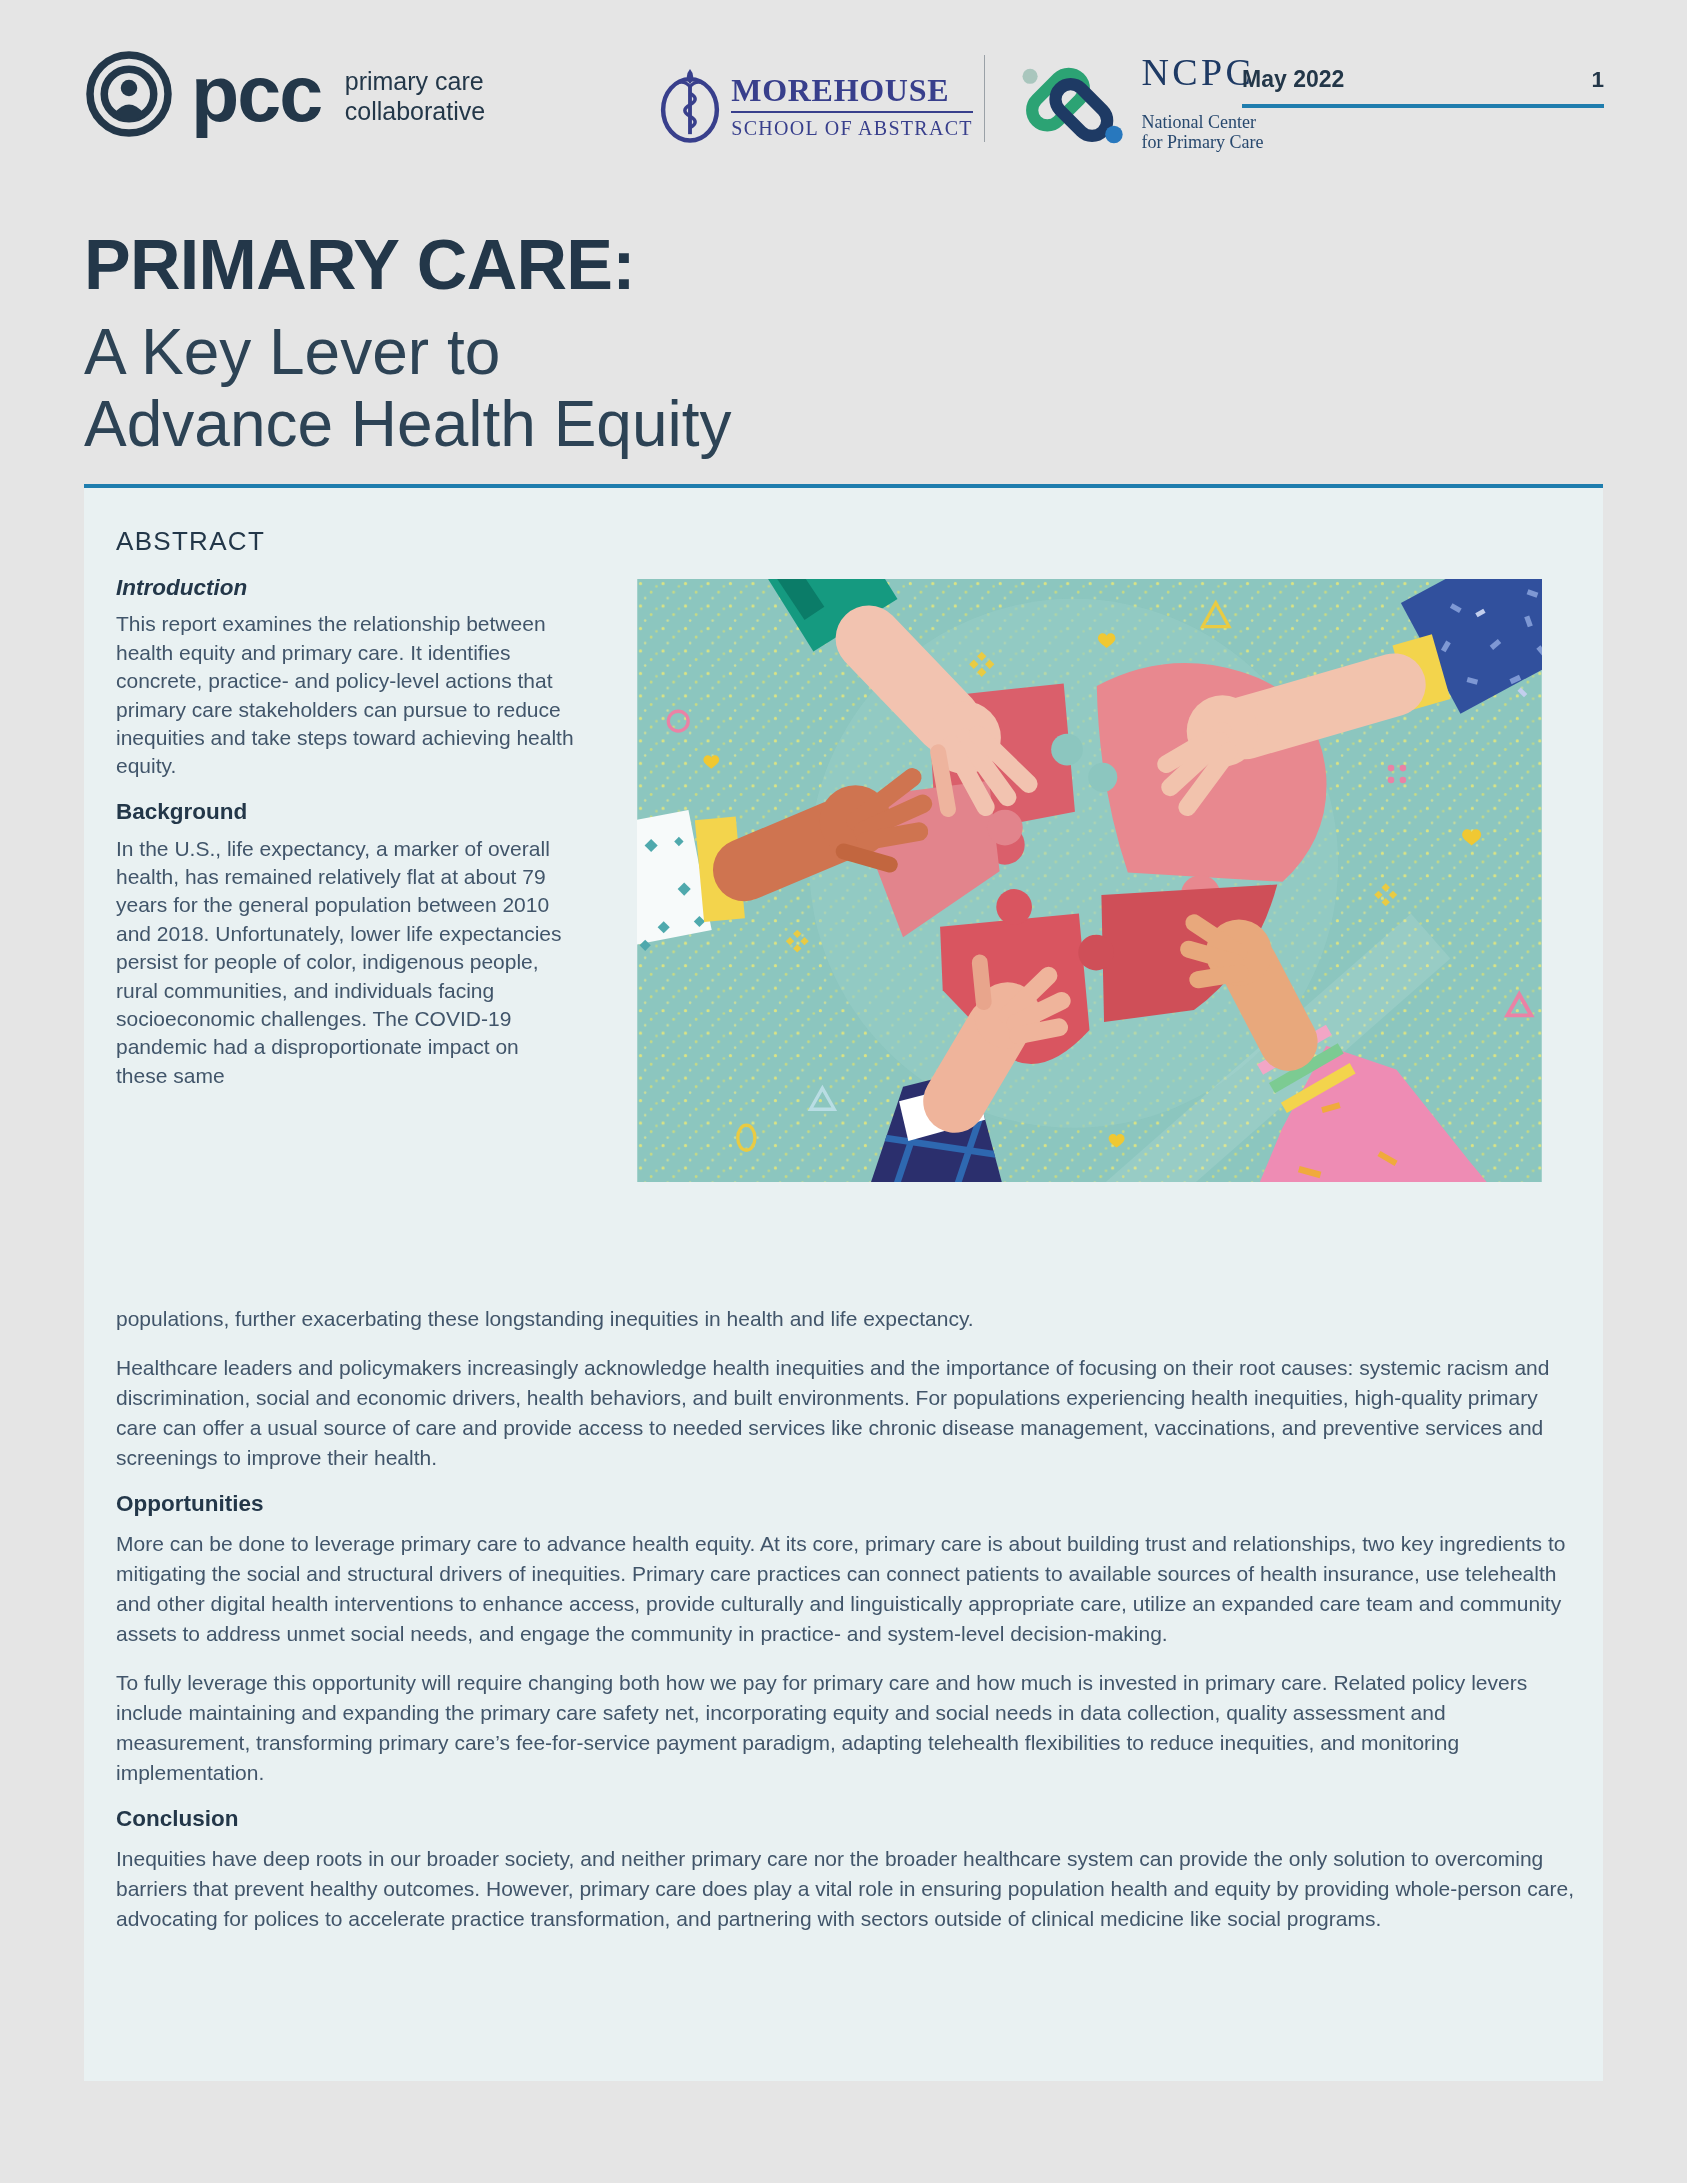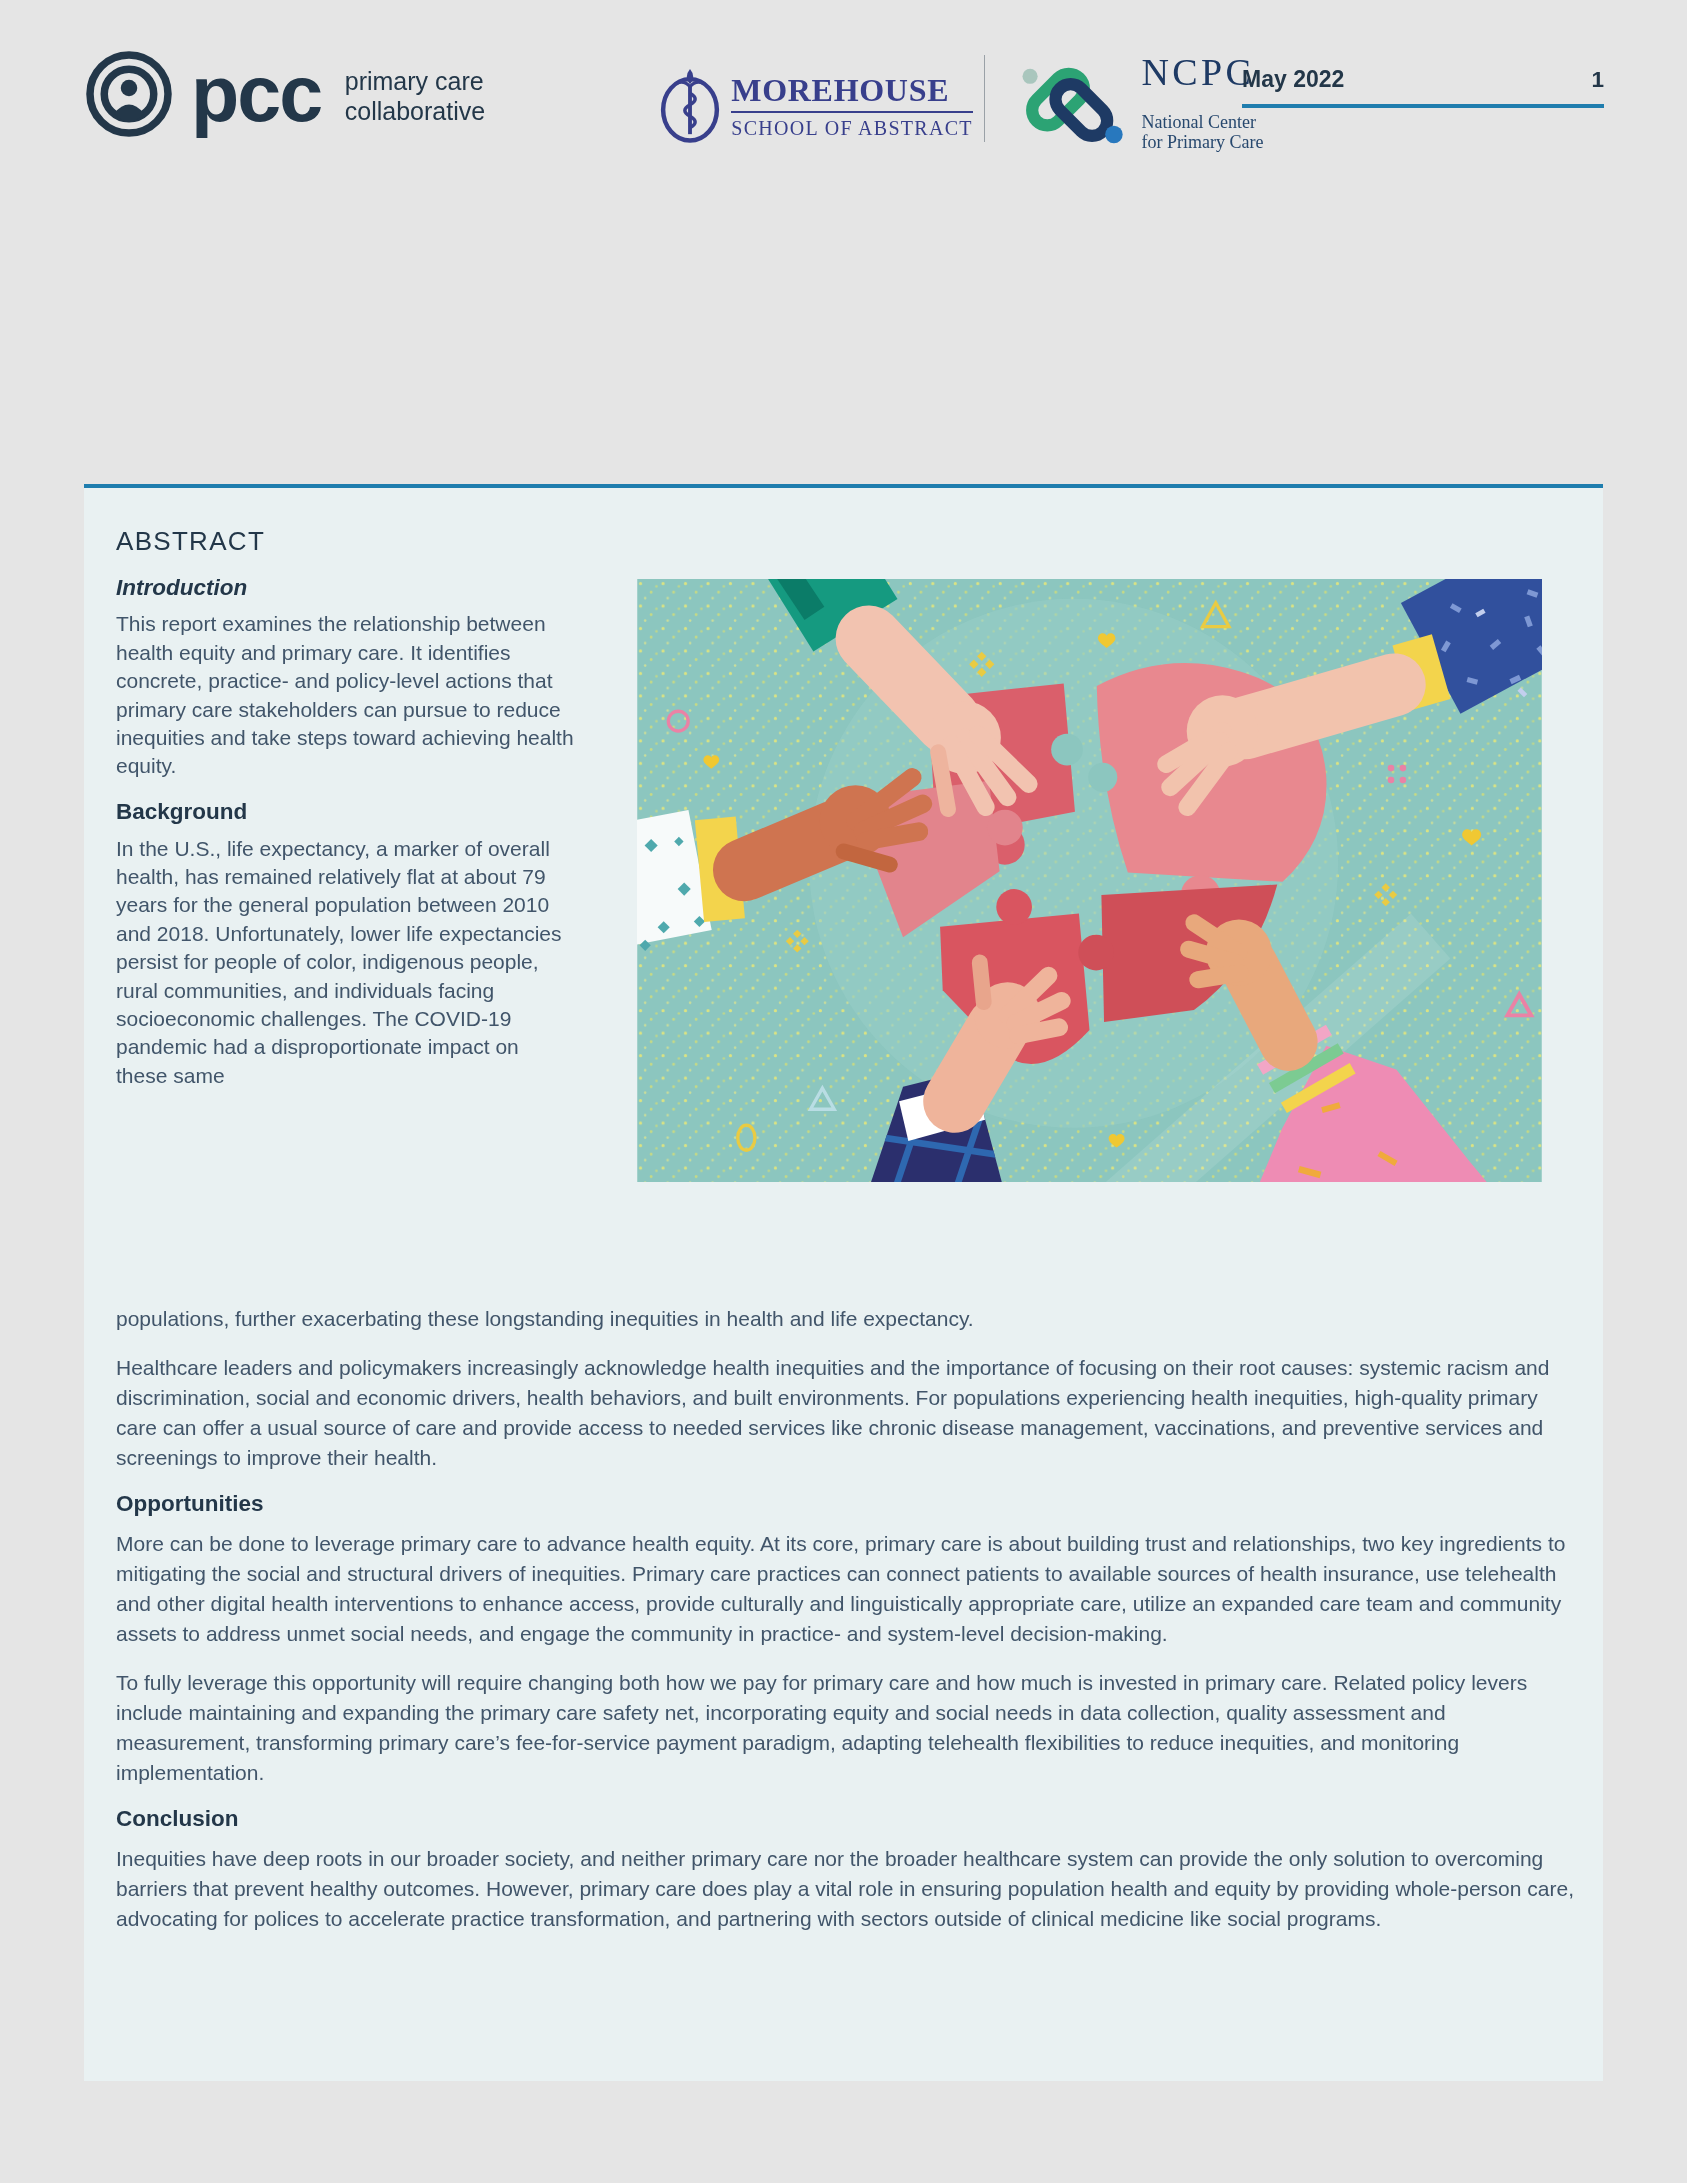--- a/index.html
+++ b/index.html
@@ -107,20 +107,25 @@
 
     <div class="dateblock">
       <div class="date-row">
         <span class="date">May 2022</span>
         <span class="pagenum">1</span>
       </div>
       <div class="date-rule"></div>
     </div>
   </div>
 
+  <div class="titleblock">
+    <div class="t1">PRIMARY CARE:</div>
+    <div class="t2">A Key Lever to</div>
+    <div class="t2">Advance Health Equity</div>
+  </div>
   <div class="title-rule"></div>
 
   <div class="abstract">
     <div class="abs-label">ABSTRACT</div>
 
     <div class="abs-col">
       <h3>Introduction</h3>
       <p>This report examines the relationship between health equity and primary care. It identifies concrete, practice- and policy-level actions that primary care stakeholders can pursue to reduce inequities and take steps toward achieving health equity.</p>
       <h3>Background</h3>
       <p>In the U.S., life expectancy, a marker of overall health, has remained relatively flat at about 79 years for the general population between 2010 and 2018. Unfortunately, lower life expectancies persist for people of color, indigenous people, rural communities, and individuals facing socioeconomic challenges. The COVID-19 pandemic had a disproportionate impact on these same</p>

